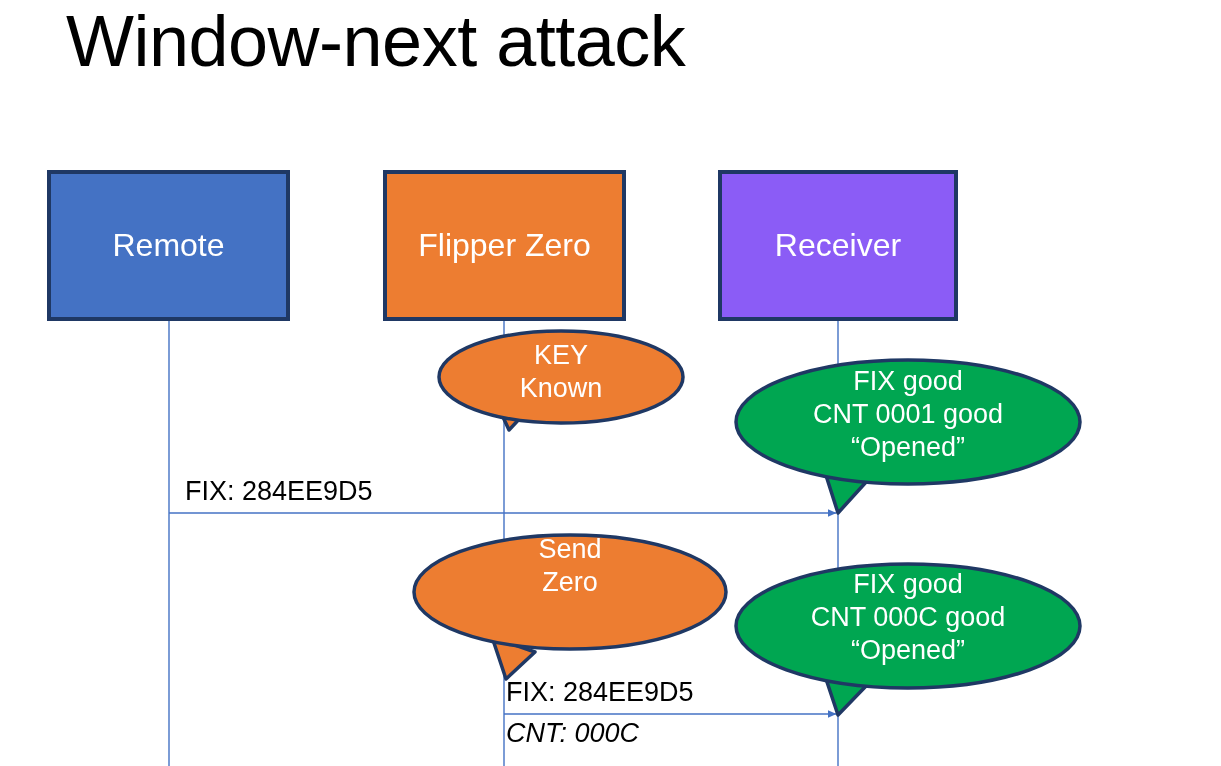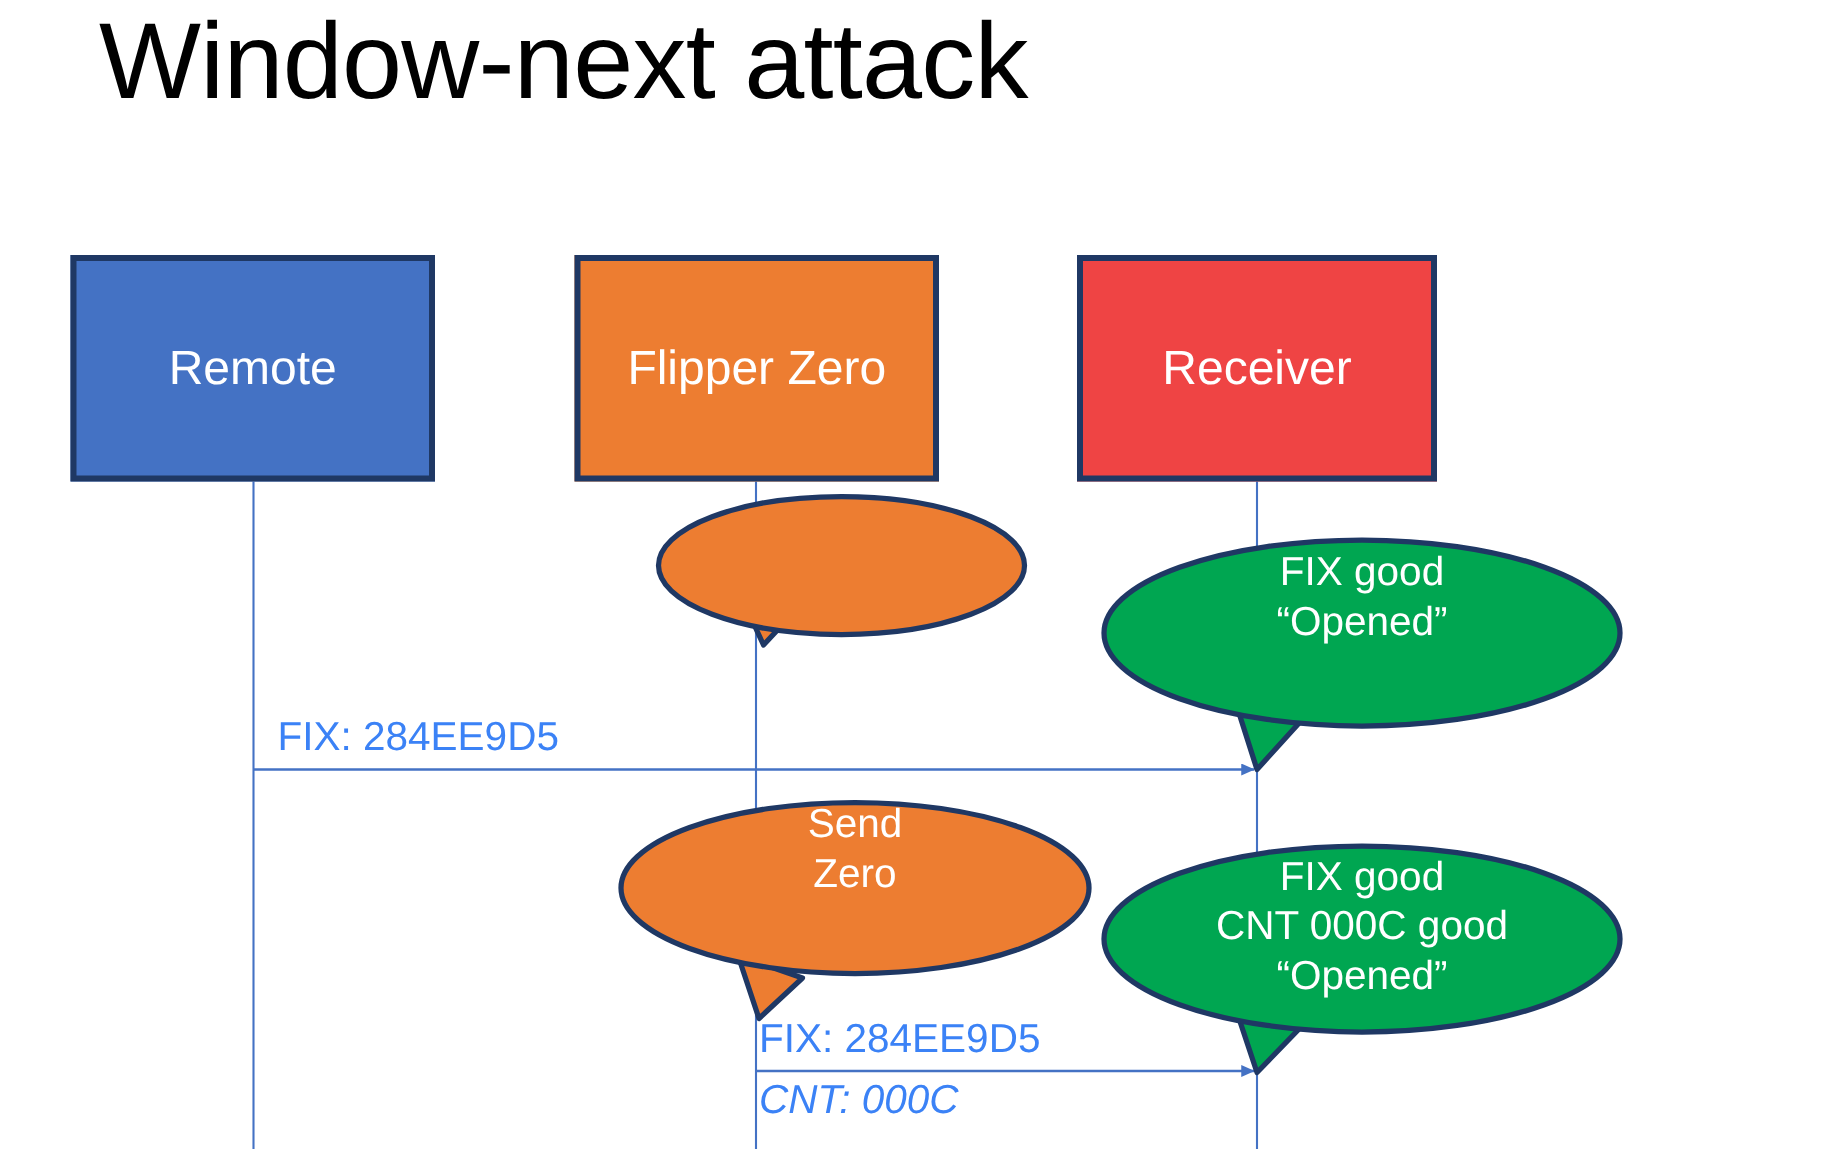--- a/index.html
+++ b/index.html
@@ -52,21 +52,21 @@
   }
   .actor-label {
     color: #ffffff;
     font-size: 32px;
     font-weight: 400;
     text-align: center;
     line-height: 1.15;
   }
   #actor-remote   { left: 47px;  top: 170px; width: 243px; height: 151px; background: #4472C4; }
   #actor-flipper  { left: 383px; top: 170px; width: 243px; height: 151px; background: #ED7D31; }
-  #actor-receiver { left: 718px; top: 170px; width: 240px; height: 151px; background: #ef4444; }
+  #actor-receiver { left: 718px; top: 170px; width: 240px; height: 151px; background: #8b5cf6; }
 
   
   .bubble-text {
     position: absolute;
     color: #ffffff;
     font-size: 27px;
     font-weight: 400;
     line-height: 1.22;
     text-align: center;
     white-space: nowrap;
@@ -75,21 +75,21 @@
   .bubble-text span { display: block; }
 
   #bubble-text-key      { left: 438px; top: 339px; width: 246px; }
   #bubble-text-send     { left: 414px; top: 533px; width: 312px; }
   #bubble-text-fix1     { left: 736px; top: 365px; width: 344px; }
   #bubble-text-fix2     { left: 736px; top: 568px; width: 344px; }
 
   
   .arrow-label {
     position: absolute;
-    color: #3b82f6;
+    color: #000000;
     font-size: 27px;
     font-weight: 400;
     line-height: 1.2;
     white-space: nowrap;
   }
   #arrow1-label-top    { left: 185px; top: 475px; }
   #arrow1-label-bottom { left: 185px; top: 516px; }
   #arrow2-label-top    { left: 506px; top: 676px; }
   #arrow2-label-bottom { left: 506px; top: 717px; font-style: italic; }
 </style>
@@ -141,23 +141,28 @@
   </div>
 
   <div class="actor-box" id="actor-flipper">
     <div class="actor-label">Flipper Zero</div>
   </div>
 
   <div class="actor-box" id="actor-receiver">
     <div class="actor-label">Receiver</div>
   </div>
 
+  <div class="bubble-text" id="bubble-text-key">
+    <span>KEY</span>
+    <span>Known</span>
+  </div>
 
   <div class="bubble-text" id="bubble-text-fix1">
     <span>FIX good</span>
+    <span>CNT 0001 good</span>
     <span>“Opened”</span>
   </div>
 
   <div class="bubble-text" id="bubble-text-send">
     <span>Send</span>
     <span>Zero</span>
   </div>
 
   <div class="bubble-text" id="bubble-text-fix2">
     <span>FIX good</span>

